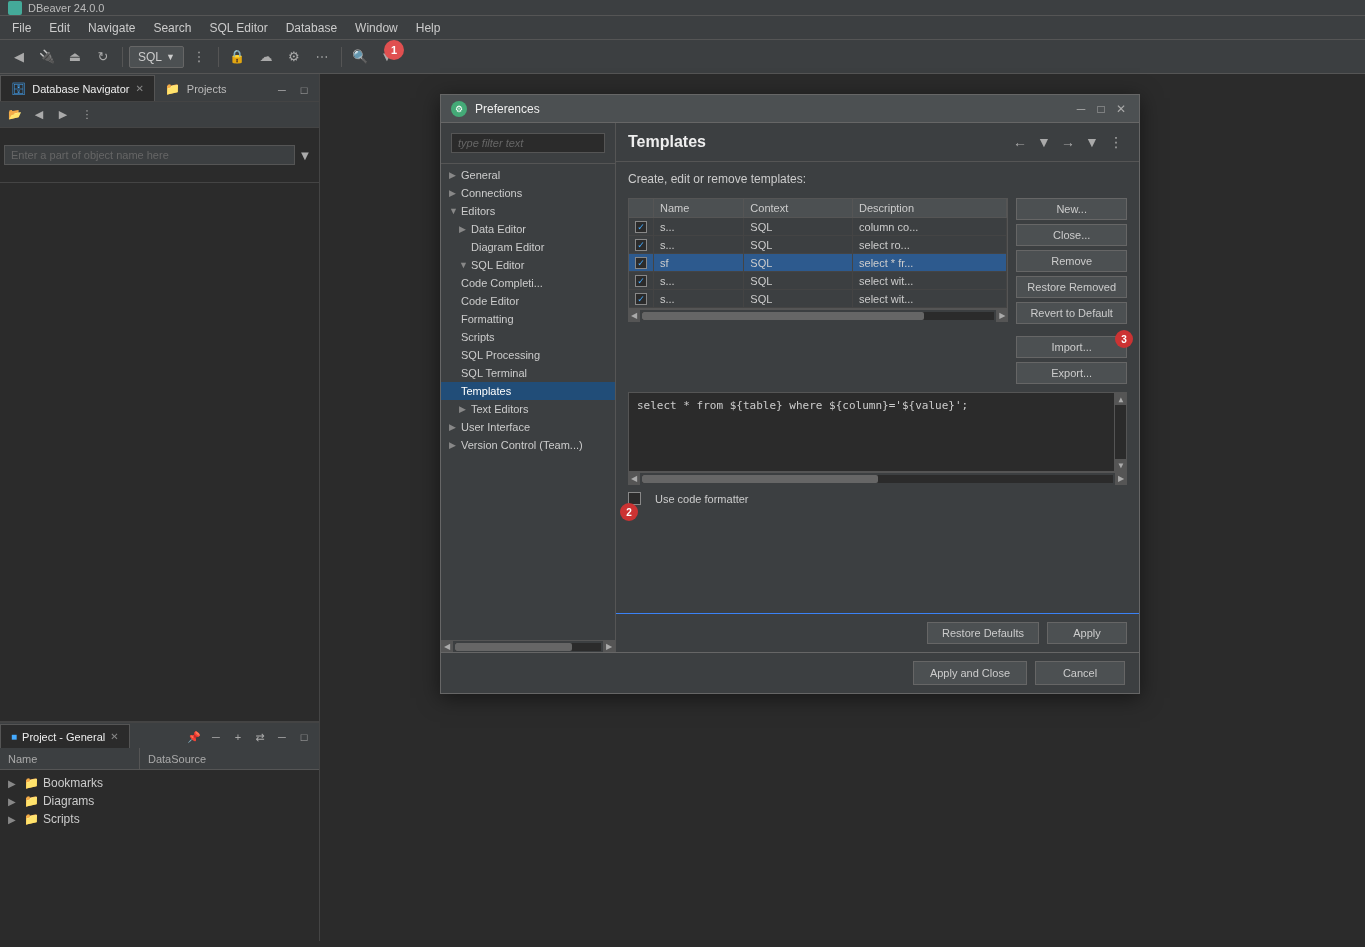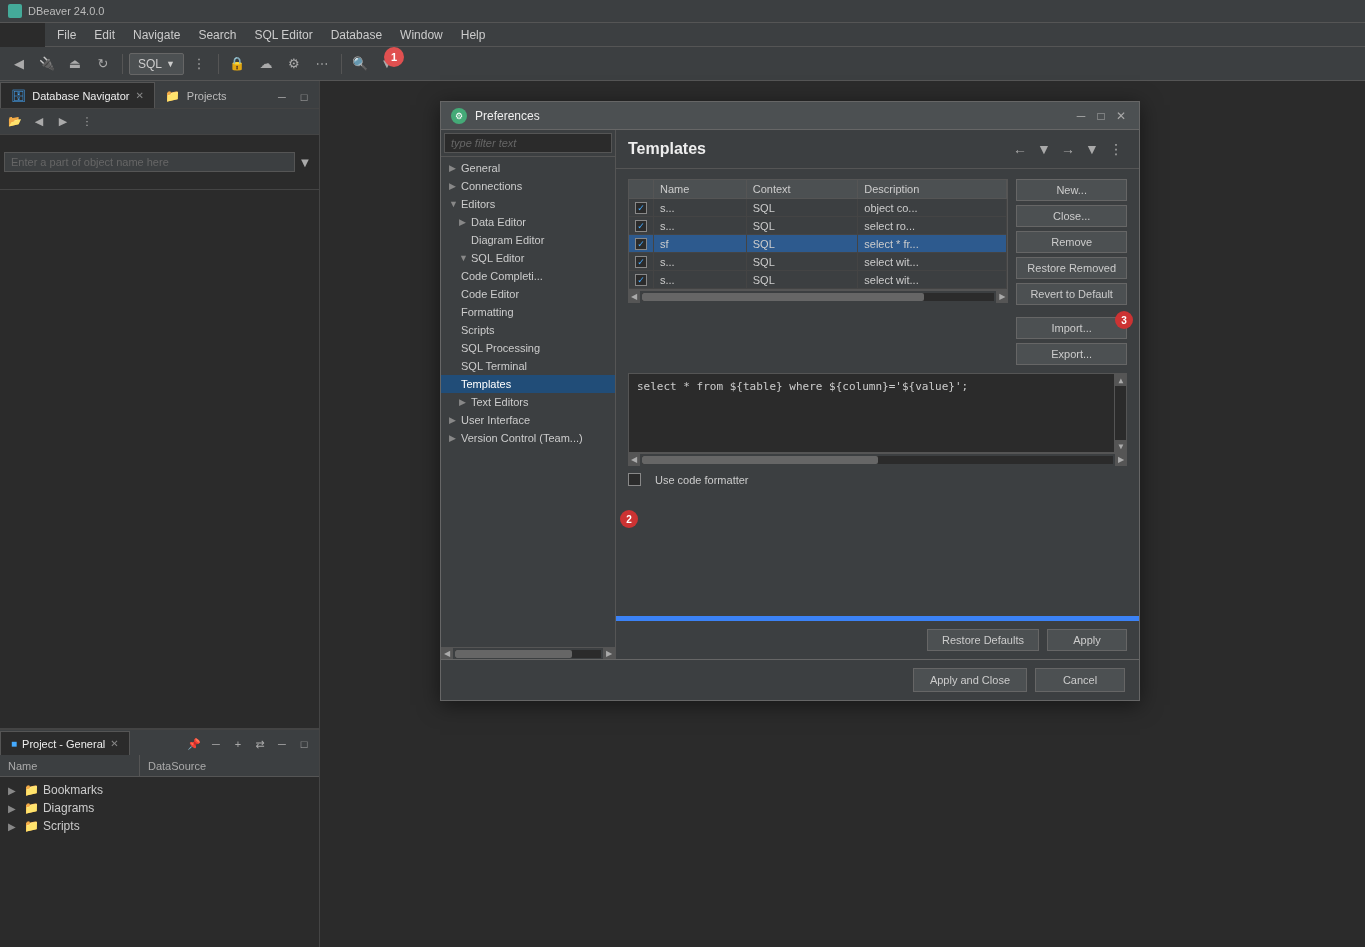--- a/index.html
+++ b/index.html
@@ -10,21 +10,21 @@
       color: #cccccc;
       width: 1365px;
       height: 947px;
       overflow: hidden;
       position: relative;
     }
 
     
     .title-bar {
       background: #3c3f41;
-      height: 23px;
+      height: 16px;
       display: flex;
       align-items: center;
       padding: 0 8px;
       font-size: 11px;
       color: #bbbbbb;
       border-bottom: 1px solid #555;
     }
     .title-bar-icon {
       width: 14px; height: 14px;
       background: #4a9;
@@ -37,21 +37,20 @@
     .menu-bar {
       background: #3c3f41;
       height: 24px;
       display: flex;
       align-items: center;
       padding: 0 4px;
       border-bottom: 1px solid #555;
       font-size: 12px;
       color: #cccccc;
       gap: 2px;
-      margin-left: 45px;
     }
     .menu-item {
       padding: 2px 8px;
       cursor: pointer;
       border-radius: 2px;
     }
 
     
     .toolbar {
       background: #3c3f41;
@@ -304,21 +303,21 @@
 
     
     .pref-tree {
       width: 175px;
       background: #3c3f41;
       border-right: 1px solid #555;
       display: flex;
       flex-direction: column;
     }
     .pref-search {
-      padding: 3px;
+      padding: 10px;
       border-bottom: 1px solid #555;
     }
     .pref-search input {
       width: 100%;
       background: #2b2b2b;
       border: 1px solid #555;
       color: #ccc;
       padding: 2px 6px;
       font-size: 11px;
       height: 20px;
@@ -542,21 +541,21 @@
       display: inline-block;
       flex-shrink: 0;
     }
 
     
     .pref-bottom {
       padding: 8px 12px;
       display: flex;
       justify-content: flex-end;
       gap: 8px;
-      border-top: 5px solid #3b82f6;
+      border-top: 1px solid #3b82f6;
     }
     .pref-bottom-btn {
       background: #4c5052;
       border: 1px solid #666;
       color: #ccc;
       padding: 4px 14px;
       font-size: 11px;
       cursor: pointer;
       min-width: 80px;
     }
@@ -837,39 +836,40 @@
                 <button class="pref-nav-btn">←</button>
                 <button class="pref-nav-btn">▼</button>
                 <button class="pref-nav-btn">→</button>
                 <button class="pref-nav-btn">▼</button>
                 <button class="pref-nav-btn">⋮</button>
               </div>
             </div>
 
             <div class="pref-content-body">
 
+              <div class="pref-subtitle">Create, edit or remove templates:</div>
 
               <div class="table-with-buttons">
                 <div class="table-section">
                   <div class="templates-table-wrap">
                     <table class="templates-table">
                       <thead>
                         <tr>
                           <th class="check-cell"></th>
                           <th>Name</th>
                           <th>Context</th>
                           <th>Description</th>
                         </tr>
                       </thead>
                       <tbody>
                         <tr>
                           <td class="check-cell"><div class="checkbox-sim">✓</div></td>
                           <td>s...</td>
                           <td>SQL</td>
-                          <td>object co...</td>
+                          <td>column co...</td>
                         </tr>
                         <tr>
                           <td class="check-cell"><div class="checkbox-sim">✓</div></td>
                           <td>s...</td>
                           <td>SQL</td>
                           <td>select ro...</td>
                         </tr>
                         <tr class="selected">
                           <td class="check-cell"><div class="checkbox-sim">✓</div></td>
                           <td>sf</td>

